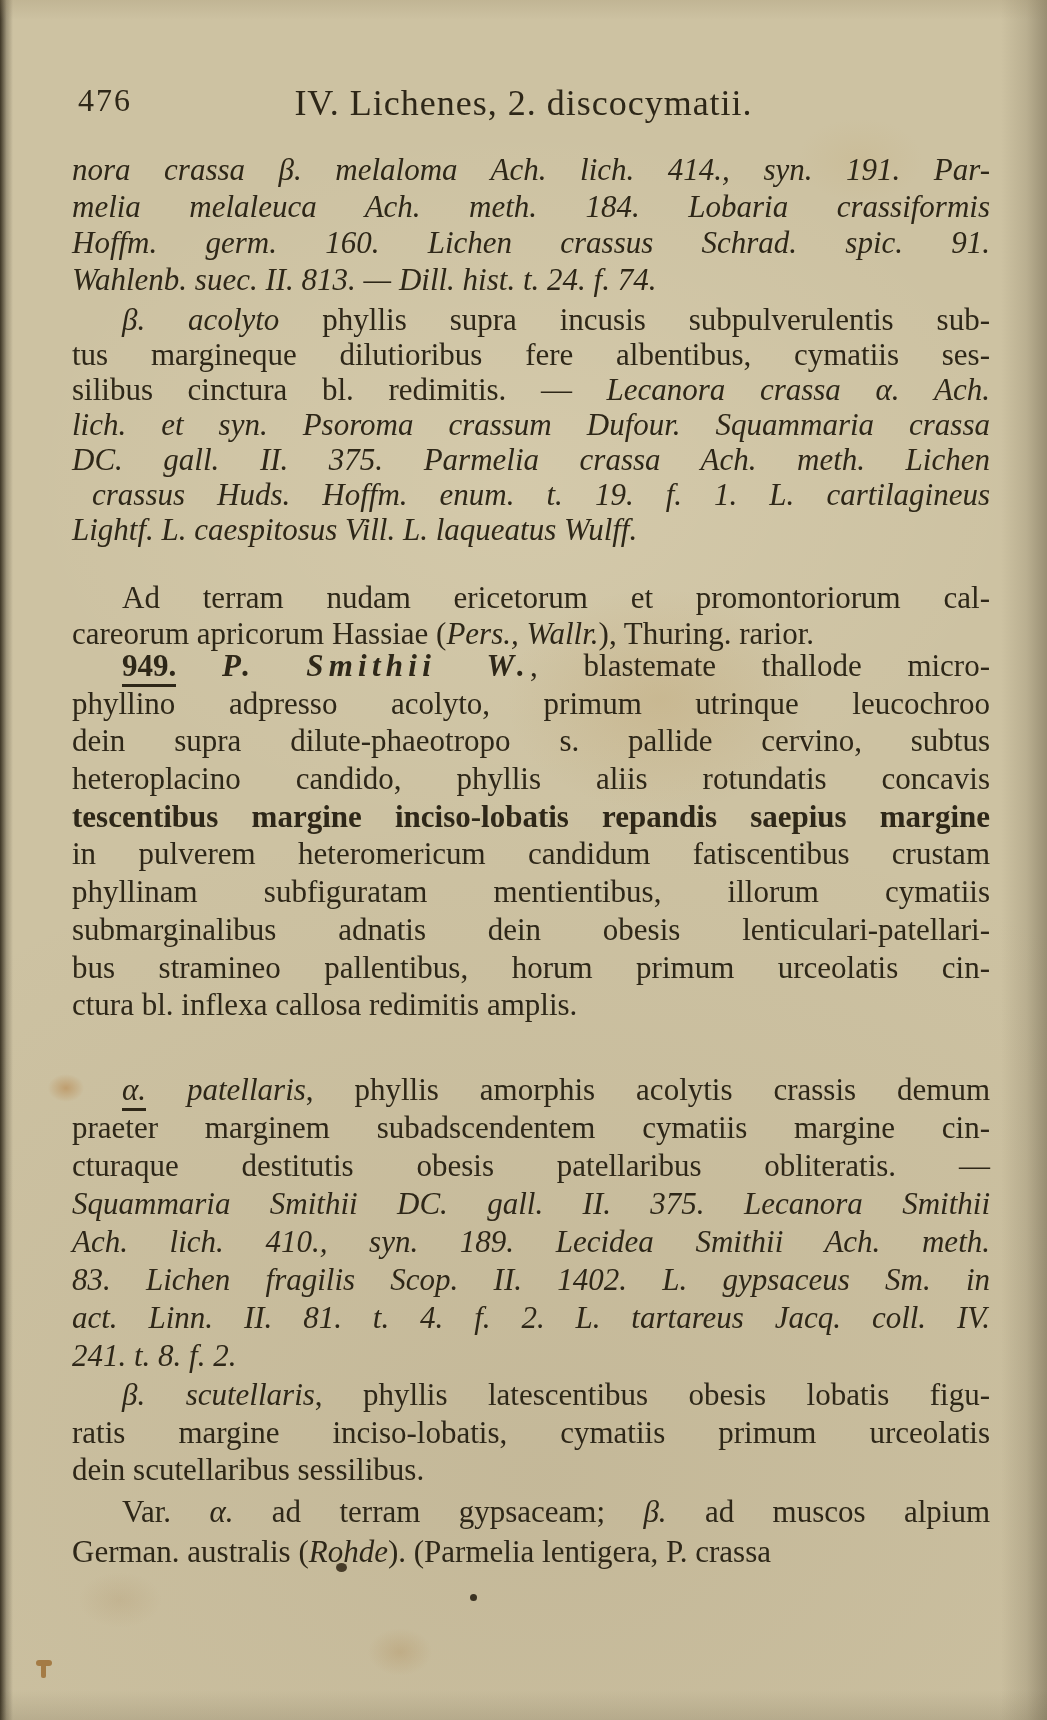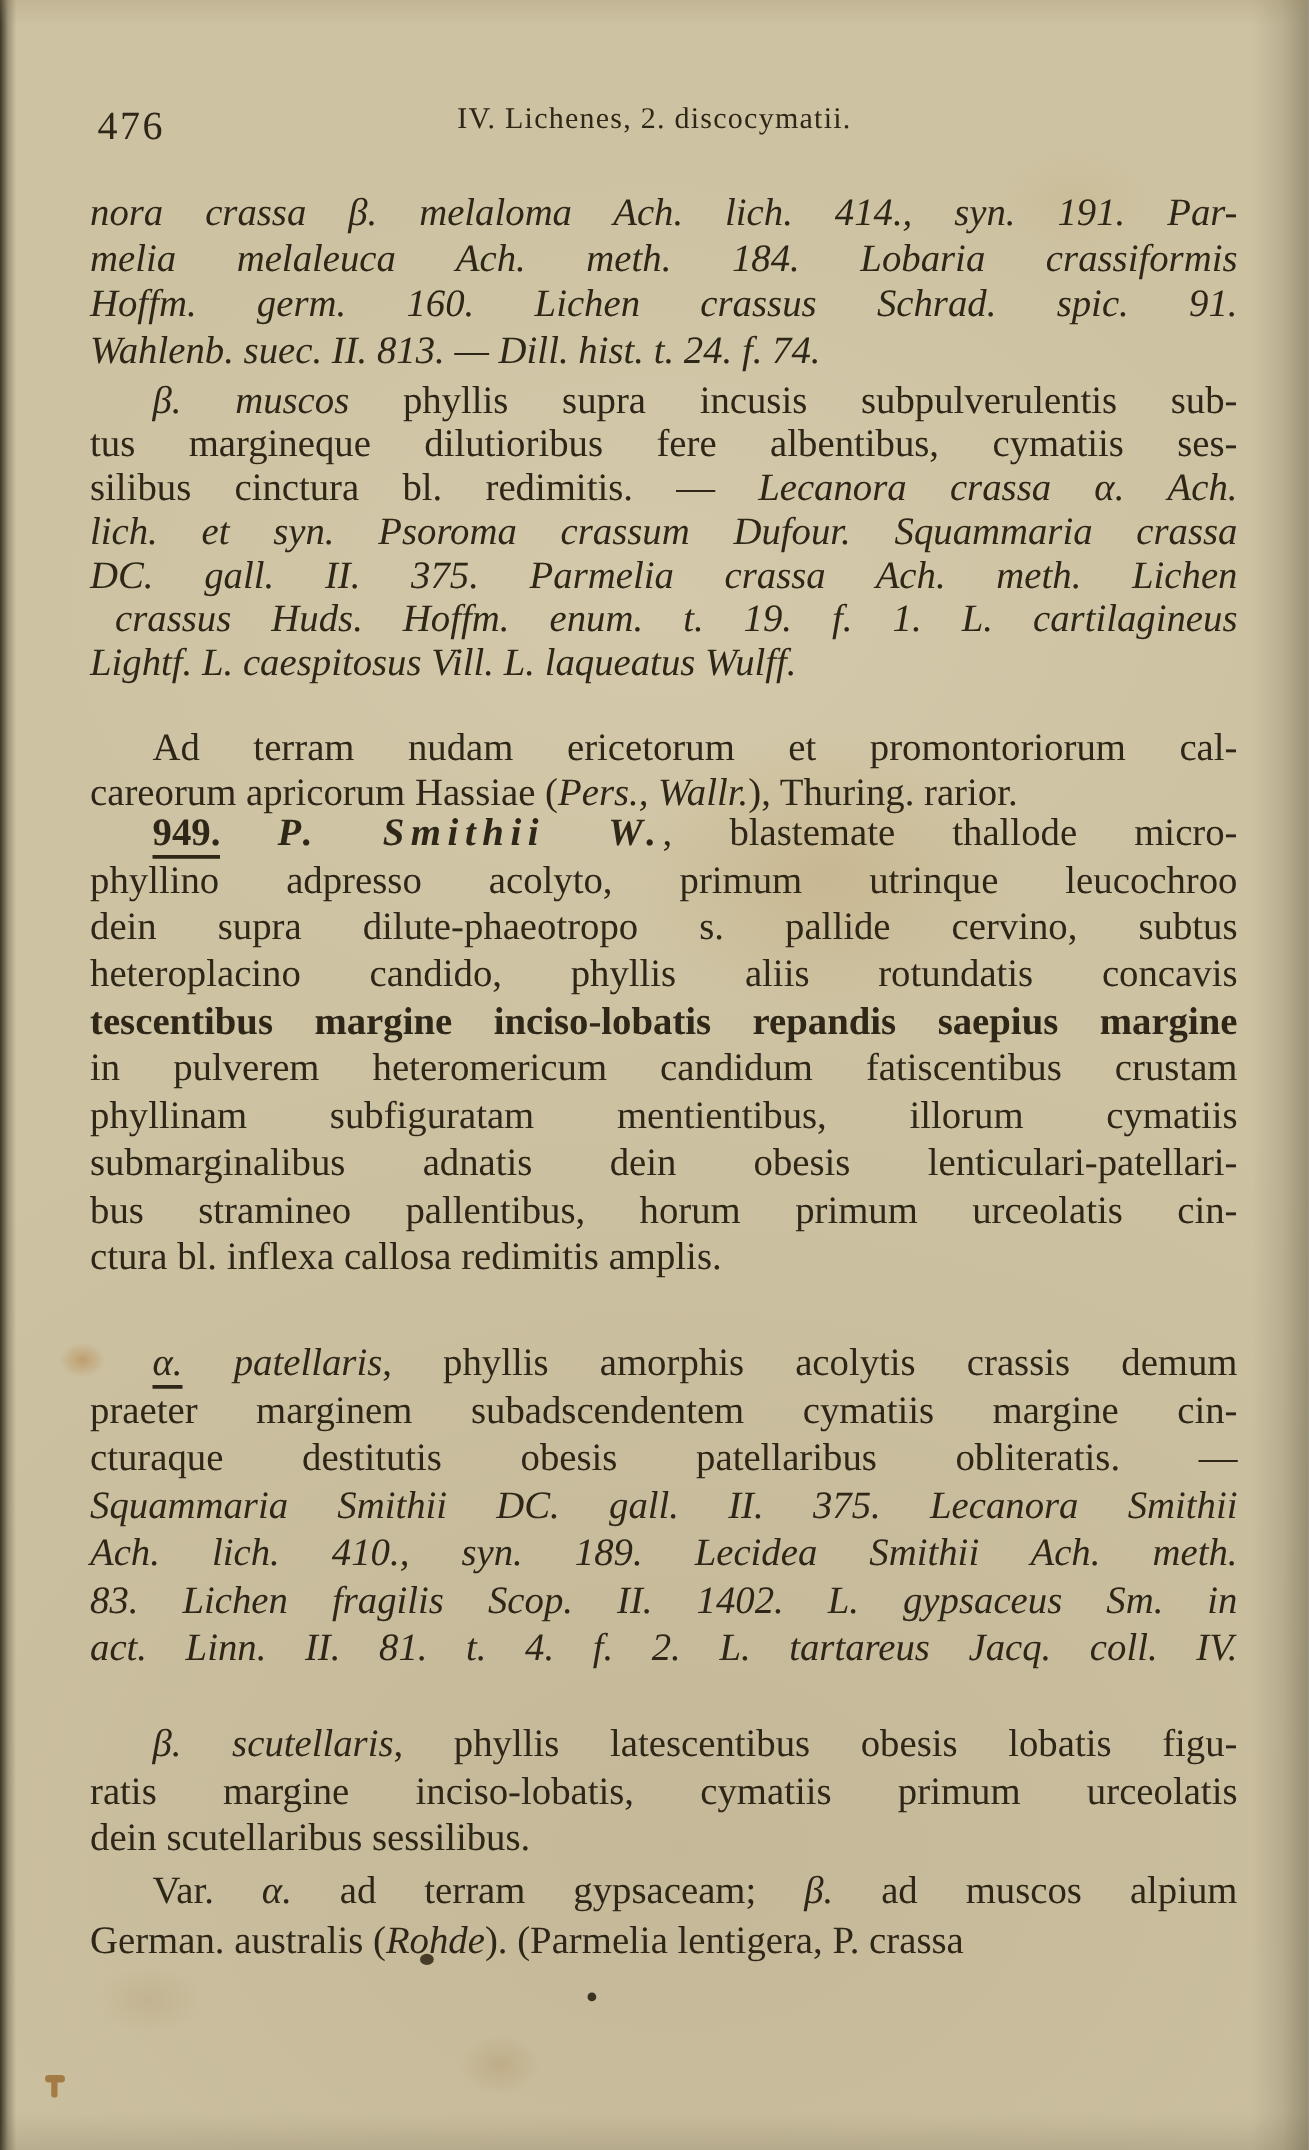--- a/index.html
+++ b/index.html
@@ -40,21 +40,21 @@
 
   
   .ink-dot{position:absolute;border-radius:50%;background:#463b28;}
   .dot-a{left:336px;top:1563px;width:11px;height:9px;}
   .dot-b{left:470px;top:1594px;width:7px;height:7px;background:#3a3222;}
   .stain-t{position:absolute;left:36px;top:1660px;width:16px;height:6px;background:#9b6b2f;border-radius:3px;opacity:.8;}
   .stain-t::after{content:"";position:absolute;left:5px;top:4px;width:5px;height:14px;background:#9b6b2f;border-radius:2px;}
 
   
   .pagenum{position:absolute;left:78px;top:82px;font-size:32px;letter-spacing:2px;}
-  .running-title{position:absolute;left:0;right:0;top:82px;text-align:center;font-size:24px;letter-spacing:1px;}
+  .running-title{position:absolute;left:0;right:0;top:82px;text-align:center;font-size:36px;letter-spacing:1px;}
 
   
   #text-block{position:absolute;left:72px;top:0;width:918px;}
   .para{position:absolute;left:0;width:100%;}
   .line{white-space:nowrap;overflow:visible;font-size:31px;}
   .line.jl{text-align:justify;text-align-last:justify;white-space:normal;height:auto;}
   .line.indent{text-indent:50px;}
   .seg-r{font-style:normal;}
   .seg-i{font-style:italic;}
   .seg-sp{font-style:italic;font-weight:bold;letter-spacing:.17em;}
@@ -71,21 +71,21 @@
   <span class="running-title">IV. Lichenes, 2. discocymatii.</span>
 
   <main id="text-block">
       <div class="para" style="top: 152px;">
         <div class="line jl" style="height: 36.7px; line-height: 36.7px;"><span class="seg-i">nora crassa β. melaloma Ach. lich. 414., syn. 191. Par-</span></div>
         <div class="line jl" style="height: 36.7px; line-height: 36.7px;"><span class="seg-i">melia melaleuca Ach. meth. 184. Lobaria crassiformis</span></div>
         <div class="line jl" style="height: 36.7px; line-height: 36.7px;"><span class="seg-i">Hoffm. germ. 160. Lichen crassus Schrad. spic. 91.</span></div>
         <div class="line" style="height: 36.7px; line-height: 36.7px;"><span class="seg-i">Wahlenb. suec. II. 813. — Dill. hist. t. 24. f. 74.</span></div>
       </div>
       <div class="para" style="top: 302px;">
-        <div class="line indent jl" style="height: 35px; line-height: 35px;"><span class="seg-i">β. muscos</span><span class="seg-r"> phyllis supra incusis subpulverulentis sub-</span></div>
+        <div class="line indent jl" style="height: 35px; line-height: 35px;"><span class="seg-i">β. acolyto</span><span class="seg-r"> phyllis supra incusis subpulverulentis sub-</span></div>
         <div class="line jl" style="height: 35px; line-height: 35px;"><span class="seg-r">tus margineque dilutioribus fere albentibus, cymatiis ses-</span></div>
         <div class="line jl" style="height: 35px; line-height: 35px;"><span class="seg-r">silibus cinctura bl. redimitis. — </span><span class="seg-i">Lecanora crassa α. Ach.</span></div>
         <div class="line jl" style="height: 35px; line-height: 35px;"><span class="seg-i">lich. et syn. Psoroma crassum Dufour. Squammaria crassa</span></div>
         <div class="line jl" style="height: 35px; line-height: 35px;"><span class="seg-i">DC. gall. II. 375. Parmelia crassa Ach. meth. Lichen</span></div>
         <div class="line jl" style="height: 35px; line-height: 35px; margin-left: 20px;"><span class="seg-i">crassus Huds. Hoffm. enum. t. 19. f. 1. L. cartilagineus</span></div>
         <div class="line" style="height: 35px; line-height: 35px;"><span class="seg-i">Lightf. L. caespitosus Vill. L. laqueatus Wulff.</span></div>
       </div>
       <div class="para" style="top: 556px;">
         <div class="line indent jl" style="height: 36px; line-height: 36px; margin-top: 24px;"><span class="seg-r">Ad terram nudam ericetorum et promontoriorum cal-</span></div>
         <div class="line" style="height: 36px; line-height: 36px;"><span class="seg-r">careorum apricorum Hassiae (</span><span class="seg-i">Pers., Wallr.</span><span class="seg-r">), Thuring. rarior.</span></div>
@@ -103,20 +103,21 @@
         <div class="line" style="height: 37.7px; line-height: 37.7px;"><span class="seg-r">ctura bl. inflexa callosa redimitis amplis.</span></div>
       </div>
       <div class="para" style="top: 1071px;">
         <div class="line indent jl" style="height: 38px; line-height: 38px;"><span class="seg-iu">α.</span><span class="seg-r"> </span><span class="seg-i">patellaris</span><span class="seg-r">, phyllis amorphis acolytis crassis demum</span></div>
         <div class="line jl" style="height: 38px; line-height: 38px;"><span class="seg-r">praeter marginem subadscendentem cymatiis margine cin-</span></div>
         <div class="line jl" style="height: 38px; line-height: 38px;"><span class="seg-r">cturaque destitutis obesis patellaribus obliteratis. —</span></div>
         <div class="line jl" style="height: 38px; line-height: 38px;"><span class="seg-i">Squammaria Smithii DC. gall. II. 375. Lecanora Smithii</span></div>
         <div class="line jl" style="height: 38px; line-height: 38px;"><span class="seg-i">Ach. lich. 410., syn. 189. Lecidea Smithii Ach. meth.</span></div>
         <div class="line jl" style="height: 38px; line-height: 38px;"><span class="seg-i">83. Lichen fragilis Scop. II. 1402. L. gypsaceus Sm. in</span></div>
         <div class="line jl" style="height: 38px; line-height: 38px;"><span class="seg-i">act. Linn. II. 81. t. 4. f. 2. L. tartareus Jacq. coll. IV.</span></div>
+        <div class="line" style="height: 38px; line-height: 38px;"><span class="seg-i">241. t. 8. f. 2.</span></div>
       </div>
       <div class="para" style="top: 1376px;">
         <div class="line indent jl" style="height: 37.5px; line-height: 37.5px;"><span class="seg-i">β. scutellaris</span><span class="seg-r">, phyllis latescentibus obesis lobatis figu-</span></div>
         <div class="line jl" style="height: 37.5px; line-height: 37.5px;"><span class="seg-r">ratis margine inciso-lobatis, cymatiis primum urceolatis</span></div>
         <div class="line" style="height: 37.5px; line-height: 37.5px;"><span class="seg-r">dein scutellaribus sessilibus.</span></div>
       </div>
       <div class="para" style="top: 1492px;">
         <div class="line indent jl" style="height: 40px; line-height: 40px;"><span class="seg-r">Var. </span><span class="seg-i">α.</span><span class="seg-r"> ad terram gypsaceam; </span><span class="seg-i">β.</span><span class="seg-r"> ad muscos alpium</span></div>
         <div class="line" style="height: 40px; line-height: 40px;"><span class="seg-r">German. australis (</span><span class="seg-i">Rohde</span><span class="seg-r">).  (Parmelia lentigera, P. crassa</span></div>
       </div>

